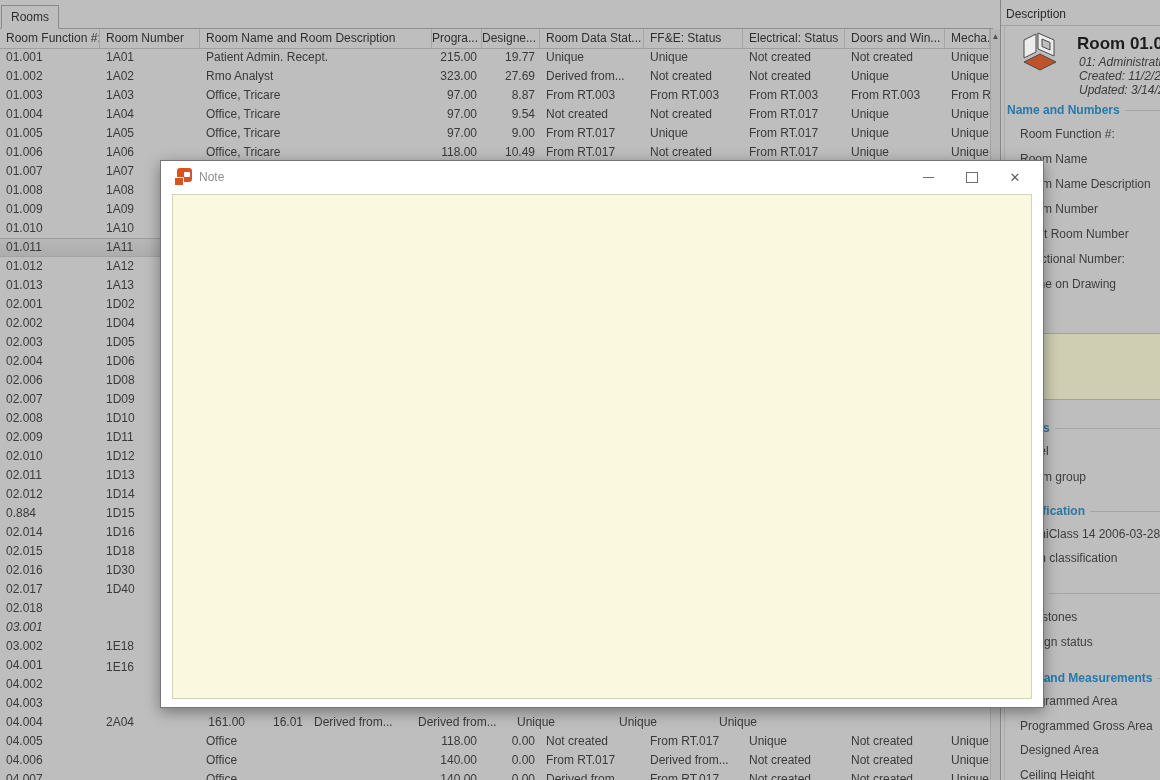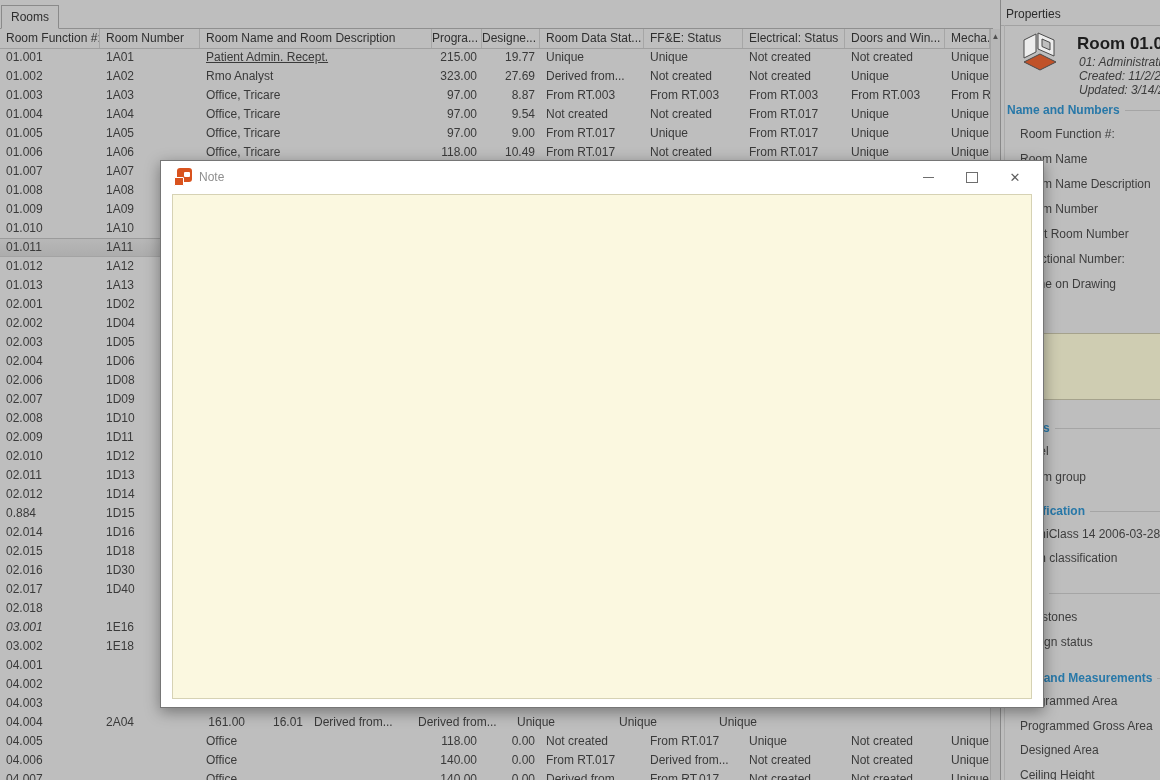--- a/index.html
+++ b/index.html
@@ -88,21 +88,21 @@
       <div class="hcell" style="width: 99px;">FF&amp;E: Status</div>
       <div class="hcell" style="width: 102px;">Electrical: Status</div>
       <div class="hcell" style="width: 100px;">Doors and Win...</div>
       <div class="hcell" style="width: 45px;">Mecha...</div>
     </div>
 
   <div class="grid-body" id="gridBody">
       <div class="grow">
         <div class="gcell" style="width: 100px;">01.001</div>
         <div class="gcell" style="width: 100px;">1A01</div>
-        <div class="gcell" style="width: 232px; text-decoration: underline;">Patient Admin. Recept.</div>
+        <div class="gcell" style="width: 232px;">Patient Admin. Recept.</div>
         <div class="gcell r" style="width: 50px;">215.00</div>
         <div class="gcell r" style="width: 58px;">19.77</div>
         <div class="gcell" style="width: 104px;">Unique</div>
         <div class="gcell" style="width: 99px;">Unique</div>
         <div class="gcell" style="width: 102px;">Not created</div>
         <div class="gcell" style="width: 100px;">Not created</div>
         <div class="gcell" style="width: 45px;">Unique</div>
       </div>
       <div class="grow">
         <div class="gcell" style="width: 100px;">01.002</div>
@@ -447,21 +447,21 @@
         <div class="gcell r" style="width: 50px;"></div>
         <div class="gcell r" style="width: 58px;"></div>
         <div class="gcell" style="width: 104px;"></div>
         <div class="gcell" style="width: 99px;"></div>
         <div class="gcell" style="width: 102px;"></div>
         <div class="gcell" style="width: 100px;"></div>
         <div class="gcell" style="width: 45px;"></div>
       </div>
       <div class="grow">
         <div class="gcell" style="width: 100px; font-style: italic;">03.001</div>
-        <div class="gcell" style="width: 100px;">1E16</div>
+        <div class="gcell" style="width: 100px; margin-top: 40px;">1E16</div>
         <div class="gcell" style="width: 232px;"></div>
         <div class="gcell r" style="width: 50px;"></div>
         <div class="gcell r" style="width: 58px;"></div>
         <div class="gcell" style="width: 104px;"></div>
         <div class="gcell" style="width: 99px;"></div>
         <div class="gcell" style="width: 102px;"></div>
         <div class="gcell" style="width: 100px;"></div>
         <div class="gcell" style="width: 45px;"></div>
       </div>
       <div class="grow">
@@ -559,21 +559,21 @@
         <div class="gcell" style="width: 100px;">Not created</div>
         <div class="gcell" style="width: 45px;">Unique</div>
       </div>
     </div>
 
   <div class="vscroll">
     <div class="up">▲</div>
   </div>
 
   <div class="props">
-    <div class="props-title">Properties</div>
+    <div class="props-title">Description</div>
     <div class="props-titleline"></div>
     <div class="props-innerline"></div>
 
     <div class="room-icon">
       <svg width="38" height="42" viewBox="0 0 38 42">
         <polygon points="19,23 35,31 19,39 3,31" fill="#c05229" stroke="#4a4a4a" stroke-width="1"></polygon>
         <polygon points="3,9 15,3 15,21 3,27" fill="#ededed" stroke="#4a4a4a" stroke-width="1"></polygon>
         <polygon points="17,2 33,9 33,25 17,18" fill="#ededed" stroke="#4a4a4a" stroke-width="1"></polygon>
         <polygon points="21,8 29,11.5 29,19 21,15.5" fill="#bebebe" stroke="#4a4a4a" stroke-width="1"></polygon>
       </svg>

